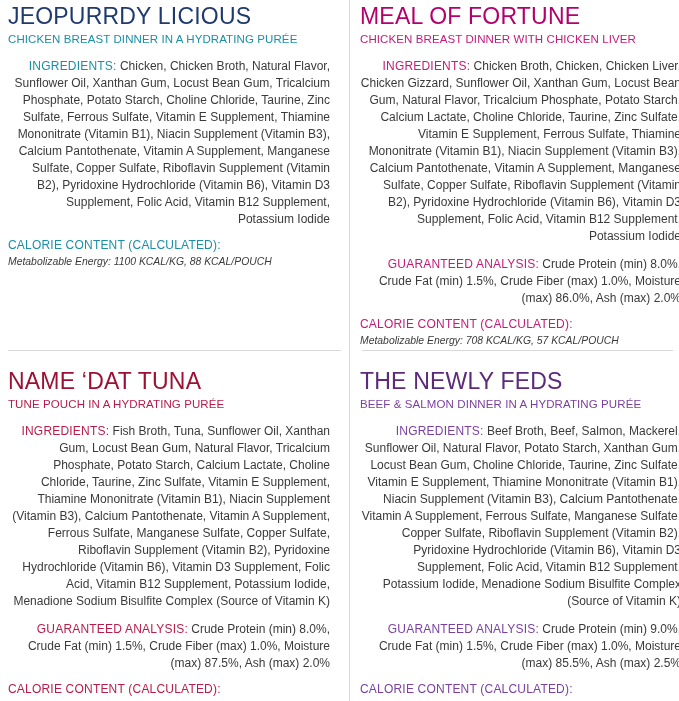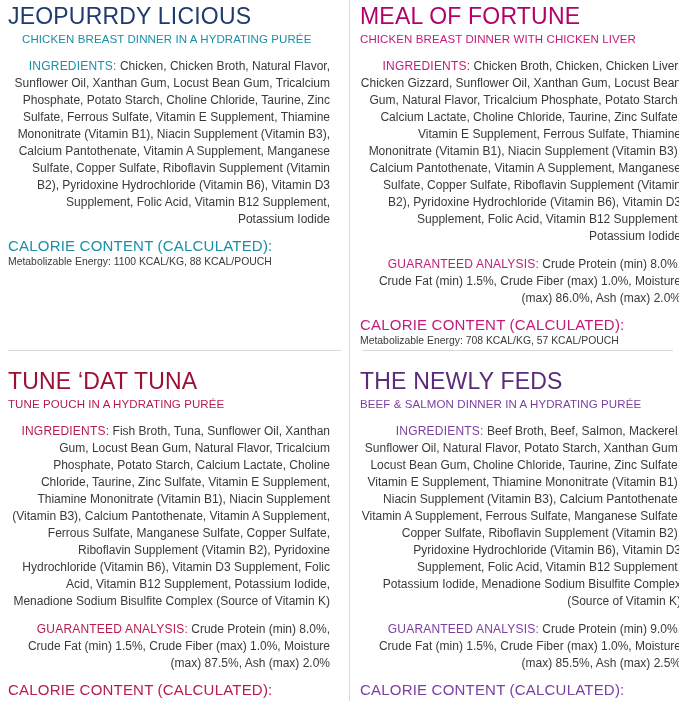--- a/index.html
+++ b/index.html
@@ -48,21 +48,21 @@
     font-weight: normal;
     margin: 0 0 4px 0;
   }
   .prod-sub {
     font-size: 11.5px;
     line-height: 13px;
     letter-spacing: 0.1px;
     margin: 0 0 12px 0;
   }
   .c-teal .prod-title { color: #1f3a6e; }
-  .c-teal .prod-sub { color: #1a8fa6; margin-left: 14px; }
+  .c-teal .prod-sub { color: #1a8fa6; }
   .c-magenta .prod-title { color: #b3006b; }
   .c-magenta .prod-sub { color: #c21b7a; }
   .c-crimson .prod-title { color: #9b1033; }
   .c-crimson .prod-sub { color: #b71c4a; }
   .c-purple .prod-title { color: #5b2a7a; }
   .c-purple .prod-sub { color: #7a3fa0; }
 
   .para {
     font-size: 12px;
     line-height: 17px;
@@ -72,30 +72,31 @@
   }
   .lbl {
     letter-spacing: 0.2px;
   }
   .c-teal .lbl { color: #1a8fa6; }
   .c-magenta .lbl { color: #c21b7a; }
   .c-crimson .lbl { color: #b71c4a; }
   .c-purple .lbl { color: #7a3fa0; }
 
   .cal-head {
-    font-size: 15px;
+    font-size: 12px;
     line-height: 13px;
     margin: 0 0 3px 0;
     letter-spacing: 0.2px;
   }
   .cal-body {
     font-size: 10.4px;
     line-height: 13px;
     margin: 0;
     color: #3a3a3a;
+    font-style: italic;
   }
   .divider-v {
     position: absolute;
     left: 349px;
     top: 0px;
     width: 1px;
     height: 701px;
     background: #d9d9d9;
   }
   .divider-h {
@@ -137,21 +138,21 @@
     <div class="cell right c-magenta">
       <h2 class="prod-title">MEAL OF FORTUNE</h2>
       <div class="prod-sub">CHICKEN BREAST DINNER WITH CHICKEN LIVER</div>
       <p class="para"><span class="lbl">INGREDIENTS:</span><span> Chicken Broth, Chicken, Chicken Liver, Chicken Gizzard, Sunflower Oil, Xanthan Gum, Locust Bean Gum, Natural Flavor, Tricalcium Phosphate, Potato Starch, Calcium Lactate, Choline Chloride, Taurine, Zinc Sulfate, Vitamin E Supplement, Ferrous Sulfate, Thiamine Mononitrate (Vitamin B1), Niacin Supplement (Vitamin B3), Calcium Pantothenate, Vitamin A Supplement, Manganese Sulfate, Copper Sulfate, Riboflavin Supplement (Vitamin B2), Pyridoxine Hydrochloride (Vitamin B6), Vitamin D3 Supplement, Folic Acid, Vitamin B12 Supplement, Potassium Iodide</span></p>
       <p class="para"><span class="lbl">GUARANTEED ANALYSIS:</span><span> Crude Protein (min) 8.0%, Crude Fat (min) 1.5%, Crude Fiber (max) 1.0%, Moisture (max) 86.0%, Ash (max) 2.0%</span></p>
       <p class="cal-head lbl">CALORIE CONTENT (CALCULATED):</p>
       <p class="cal-body">Metabolizable Energy: 708 KCAL/KG, 57 KCAL/POUCH</p>
     </div>
 
     <div class="cell bottomleft c-crimson">
-      <h2 class="prod-title">TUNE ‘DAT TUNA</h2>
+      <h2 class="prod-title">NAME ‘DAT TUNA</h2>
       <div class="prod-sub">TUNE POUCH IN A HYDRATING PURÉE</div>
       <p class="para"><span class="lbl">INGREDIENTS:</span><span> Fish Broth, Tuna, Sunflower Oil, Xanthan Gum, Locust Bean Gum, Natural Flavor, Tricalcium Phosphate, Potato Starch, Calcium Lactate, Choline Chloride, Taurine, Zinc Sulfate, Vitamin E Supplement, Thiamine Mononitrate (Vitamin B1), Niacin Supplement (Vitamin B3), Calcium Pantothenate, Vitamin A Supplement, Ferrous Sulfate,  Manganese Sulfate, Copper Sulfate, Riboflavin Supplement (Vitamin B2), Pyridoxine Hydrochloride (Vitamin B6), Vitamin D3 Supplement, Folic Acid, Vitamin B12 Supplement, Potassium Iodide, Menadione Sodium Bisulfite Complex (Source of Vitamin K)</span></p>
       <p class="para"><span class="lbl">GUARANTEED ANALYSIS:</span><span> Crude Protein (min) 8.0%, Crude Fat (min) 1.5%, Crude Fiber (max) 1.0%, Moisture (max) 87.5%, Ash (max) 2.0%</span></p>
       <p class="cal-head lbl">CALORIE CONTENT (CALCULATED):</p>
       <p class="cal-body">Metabolizable Energy: 549 KCAL/KG, 32 KCAL/POUCH</p>
     </div>
 
     <div class="cell right bottomright c-purple">
       <h2 class="prod-title">THE NEWLY FEDS</h2>
       <div class="prod-sub">BEEF &amp; SALMON DINNER IN A HYDRATING PURÉE</div>

